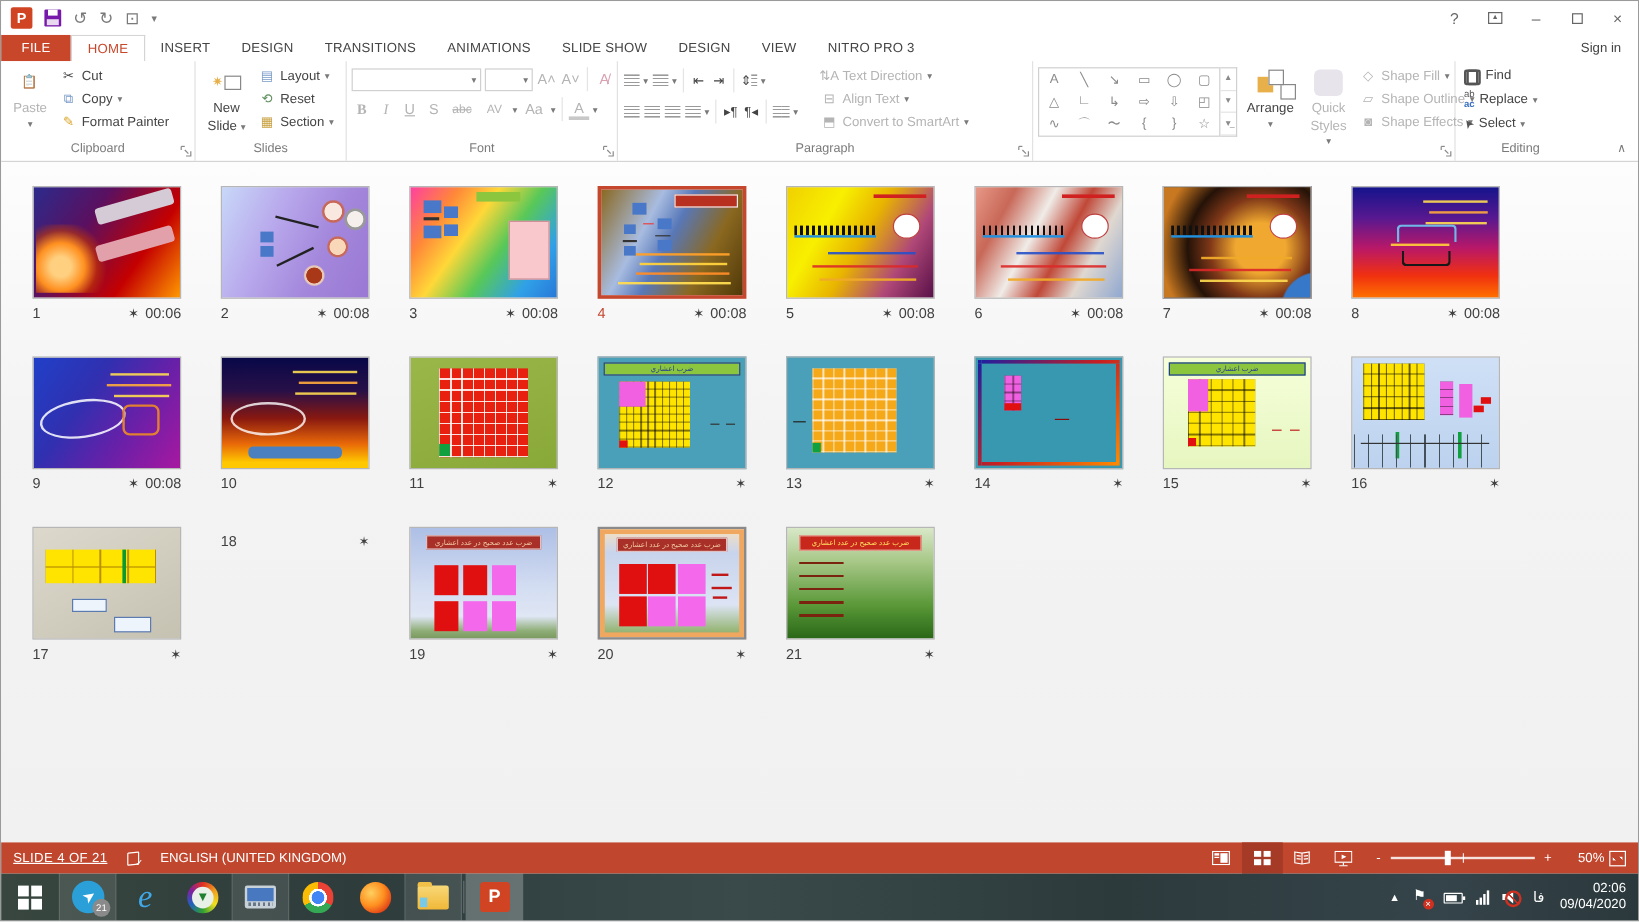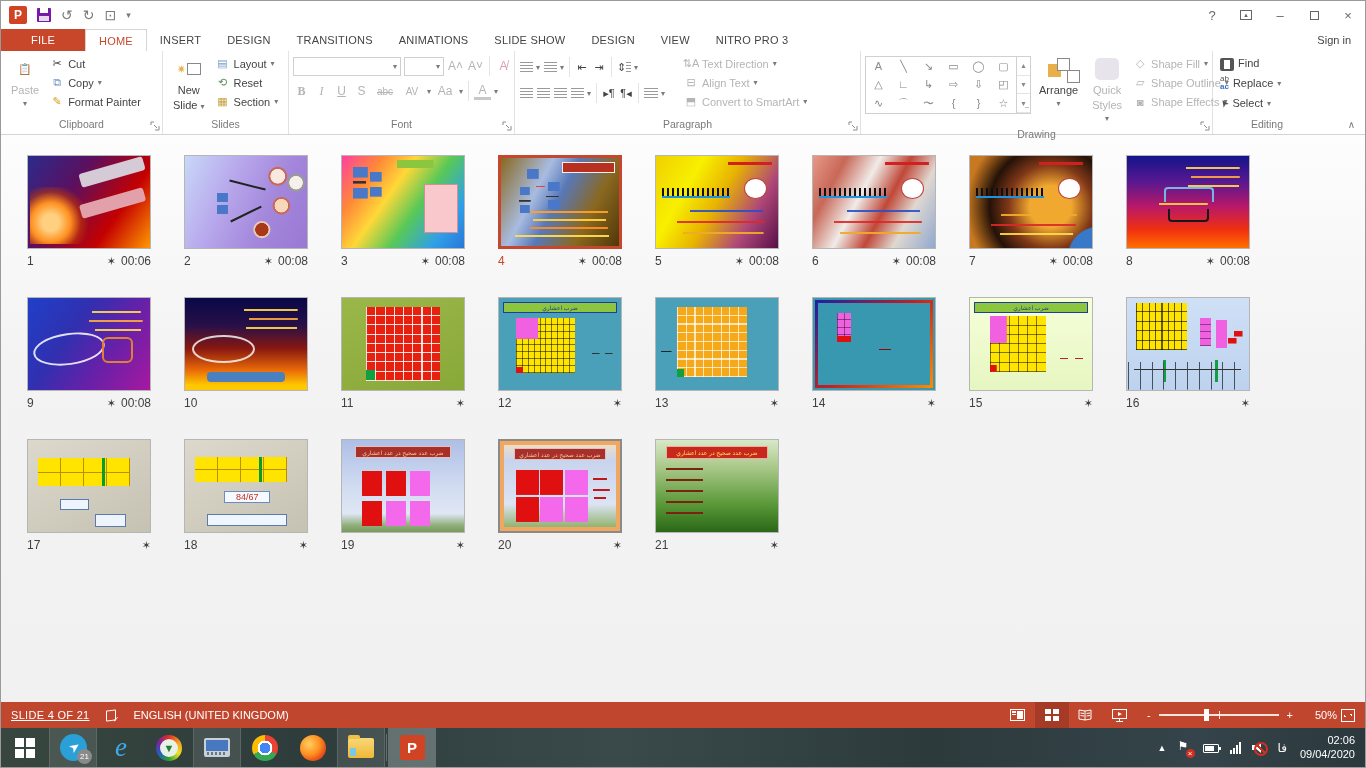--- a/index.html
+++ b/index.html
@@ -18,21 +18,21 @@
   .title-text { position:absolute; left:0; right:0; text-align:center; font-size:12px; color:#444; pointer-events:none; }
   .win-controls { margin-left:auto; display:flex; align-items:center; height:100%; }
   .win-btn { width:34px; height:100%; display:flex; align-items:center; justify-content:center; color:#666; font-size:13px; }
   .win-btn .box-up { width:12px; height:10px; border:1px solid #666; font-size:7px; line-height:8px; text-align:center; color:#666; }
   .win-restore { width:9px; height:9px; border:1px solid #666; position:relative; background:#fff; }
   .win-restore::before { content:""; position:absolute; top:-4px; left:2px; width:9px; height:9px; border:1px solid #666; z-index:-1; }
 
   
   .tabrow { height:22px; display:flex; align-items:stretch; background:#fff; font-size:11px; flex:0 0 auto; }
   .tab { padding:0 13px; display:flex; align-items:center; color:#444; letter-spacing:.2px; }
-  .tab.file { background:#c8472b; color:#fff; padding:0 30px; }
+  .tab.file { background:#c8472b; color:#fff; padding:0 17px; }
   .tab.active { color:#c8472b; border:1px solid #d4d4d4; border-bottom:none; background:#fff; }
   .signin { margin-left:auto; padding-right:14px; display:flex; align-items:center; color:#444; }
 
   
   .ribbon { height:84px; background:#fff; border-bottom:1px solid #d4d4d4; display:flex; font-size:11px; color:#444; flex:0 0 auto; position:relative; }
   .rgroup { display:flex; flex-direction:column; border-right:1px solid #e2e2e2; position:relative; padding:2px 4px 0 4px; }
   .rgroup-body { flex:1; display:flex; align-items:flex-start; gap:2px; }
   .rgroup-label { height:17px; text-align:center; color:#7a7a7a; font-size:10.5px; line-height:15px; }
   .launcher { position:absolute; right:2px; bottom:3px; width:10px; height:10px; }
   .bigbtn { display:flex; flex-direction:column; align-items:center; justify-content:flex-start; padding:3px 6px; gap:2px; text-align:center; line-height:1.15; }
@@ -589,21 +589,20 @@
               <span>Shape Outline</span>
               <span class="caret">▾</span>
             </div>
           <div class="sbtn">
               <span class="mini">◙</span>
               <span>Shape Effects</span>
               <span class="caret">▾</span>
             </div>
         </div>
       </div>
-      <div class="rgroup-label">Drawing</div>
       <svg class="launcher" viewBox="0 0 10 10">
           <path d="M1 1h3M1 1v3M4 4l3 3M9 5v4H5" stroke="#8a8a8a" fill="none"></path>
         </svg>
     </div>
 
     <div class="rgroup" style="width:108px;border-right:none">
       <div class="rgroup-body">
         <div class="smallcol">
           <div class="sbtn">
               <span class="find-icon"></span>
@@ -754,23 +753,20 @@
           </div>
         </div>
         <div class="cell">
           <div class="thumb d17"></div>
           <div class="lblrow">
             <span class="num">17</span>
             <span class="star">✶</span>
           </div>
         </div>
         <div class="cell">
-          <div class="thumb d18">
-            <span class="overlay">84/67</span>
-          </div>
           <div class="lblrow">
             <span class="num">18</span>
             <span class="star">✶</span>
           </div>
         </div>
         <div class="cell">
           <div class="thumb d19">
             <span class="overlay">ضرب عدد صحيح در عدد اعشاري</span>
           </div>
           <div class="lblrow">

